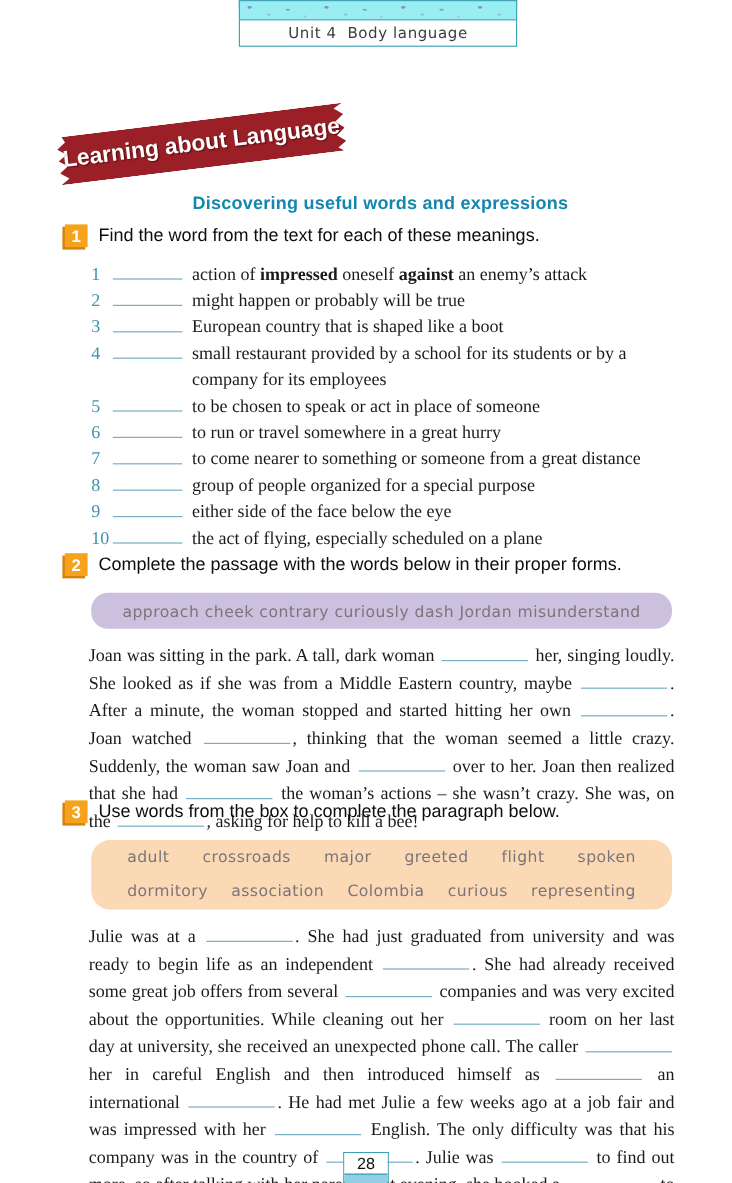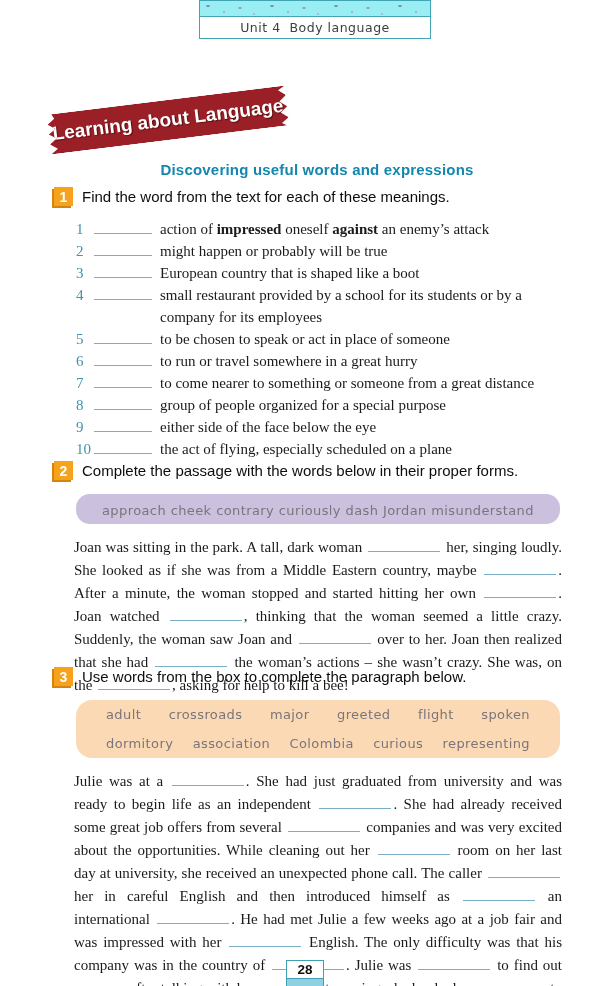--- a/index.html
+++ b/index.html
@@ -99,21 +99,21 @@
   }
   .passage .blank { width:72px; margin:0 2px; }
 
   
   .page-num {
     position:absolute; bottom:0; left:50%; transform:translateX(-50%);
     width:38px; border:1px solid #3f9fb4; border-bottom:none;
   }
   .page-num-top {
     background:#fff; text-align:center; padding:1px 0 0 0;
-    font-family:"Liberation Sans", sans-serif; font-weight:bold;
+    font-family:"Liberation Sans", sans-serif; font-weight:normal;
     font-size:13.5px; color:#111; line-height:16px;
   }
   .page-num-strip { height:8px; background:#8fd0e2; border-top:1px solid #3f9fb4; }
 </style>
 </head>
 <body>
 
 <div class="page">
 
   <div class="unit-header">

